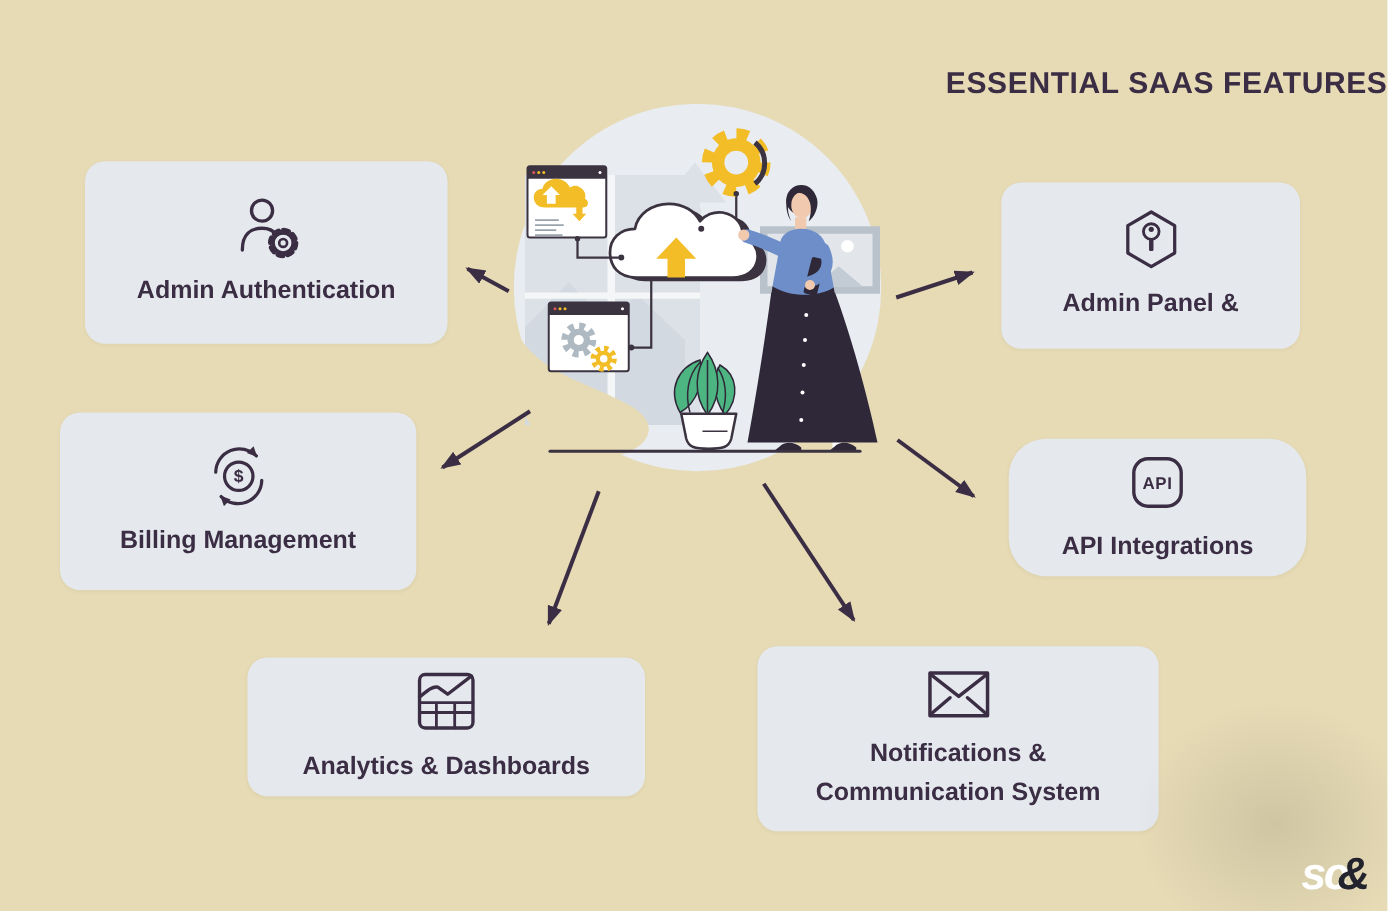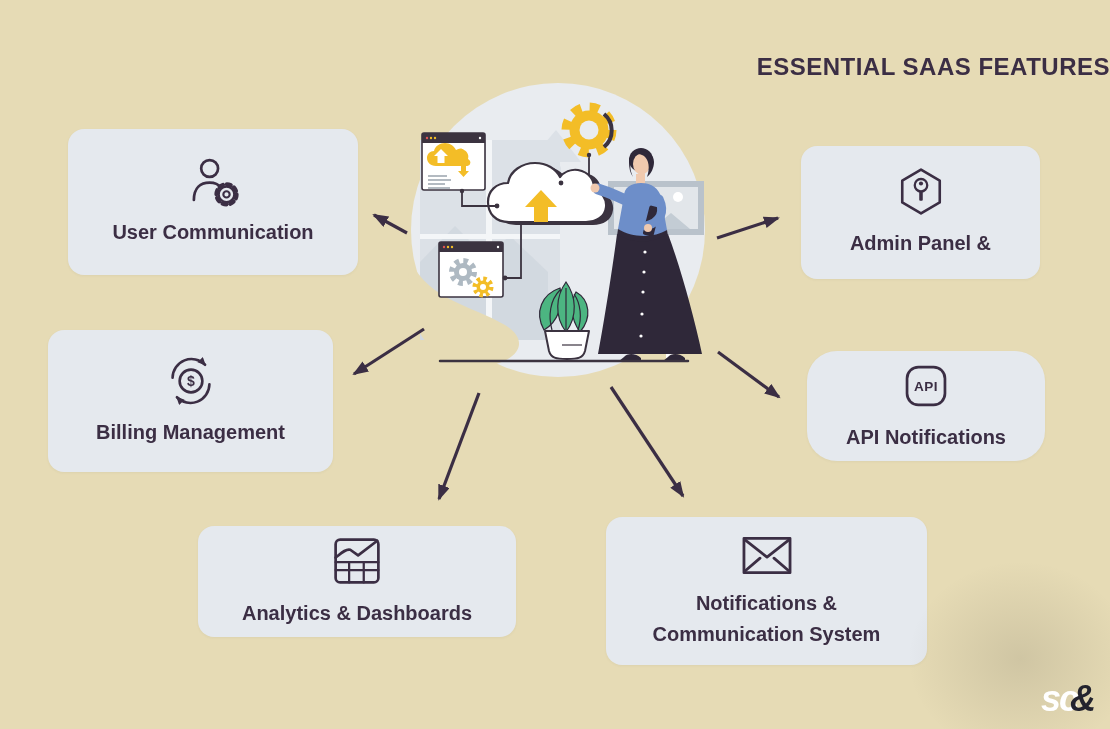--- a/index.html
+++ b/index.html
@@ -51,21 +51,21 @@
     <svg class="icon" width="54" height="50" viewBox="0 0 48 44" fill="none" stroke="#3b2e44" stroke-width="2.4" stroke-linecap="round" stroke-linejoin="round">
       <circle cx="21" cy="10" r="7.5"></circle>
       <path d="M 7 38 C 7 27 13 22.5 21 22.5 C 25.5 22.5 29 24 31 27"></path>
       <g>
         <circle cx="36" cy="33" r="9" stroke-width="3.6" stroke-dasharray="3.6 3.47"></circle>
         <circle cx="36" cy="33" r="7" fill="#e5e9ee" stroke-width="2.2"></circle>
         <circle cx="36" cy="33" r="2.8" stroke-width="1.9"></circle>
       </g>
     </svg>
     <div class="label">
-      <span>User Communication</span>
+      <span>Admin Authentication</span>
     </div>
   </div>
 
   <div class="card c2">
     <svg class="icon" width="52" height="52" viewBox="0 0 48 48" fill="none" stroke="#3b2e44" stroke-width="2.4" stroke-linecap="round" stroke-linejoin="round">
       <defs>
         <marker id="mcycle" markerUnits="userSpaceOnUse" markerWidth="9" markerHeight="8" refX="6.5" refY="3.5" orient="auto">
           <path d="M0 0 L7.5 3.5 L0 7 Z" fill="#3b2e44" stroke="none"></path>
         </marker>
       </defs>
@@ -101,21 +101,21 @@
       <span>Admin Panel &amp;</span>
     </div>
   </div>
 
   <div class="card c5">
     <svg class="icon" width="52" height="52" viewBox="0 0 48 48" fill="none" stroke="#3b2e44" stroke-width="2.5" stroke-linecap="round" stroke-linejoin="round">
       <rect x="6.5" y="6.5" width="35" height="35" rx="10.5"></rect>
       <text x="24" y="28.5" font-size="12.5" font-weight="700" letter-spacing="0.5" text-anchor="middle" fill="#3b2e44" stroke="none">API</text>
     </svg>
     <div class="label">
-      <span>API Notifications</span>
+      <span>API Integrations</span>
     </div>
   </div>
 
   <div class="card c6">
     <svg class="icon" width="56" height="45" viewBox="0 0 52 42" fill="none" stroke="#3b2e44" stroke-width="2.6" stroke-linecap="round" stroke-linejoin="round">
       <rect x="4.5" y="5" width="43" height="32"></rect>
       <path d="M 5.5 6.5 L 26 22.5 L 46.5 6.5"></path>
       <path d="M 5.5 35.5 L 19.5 23.5 M 46.5 35.5 L 32.5 23.5"></path>
     </svg>
     <div class="label">

